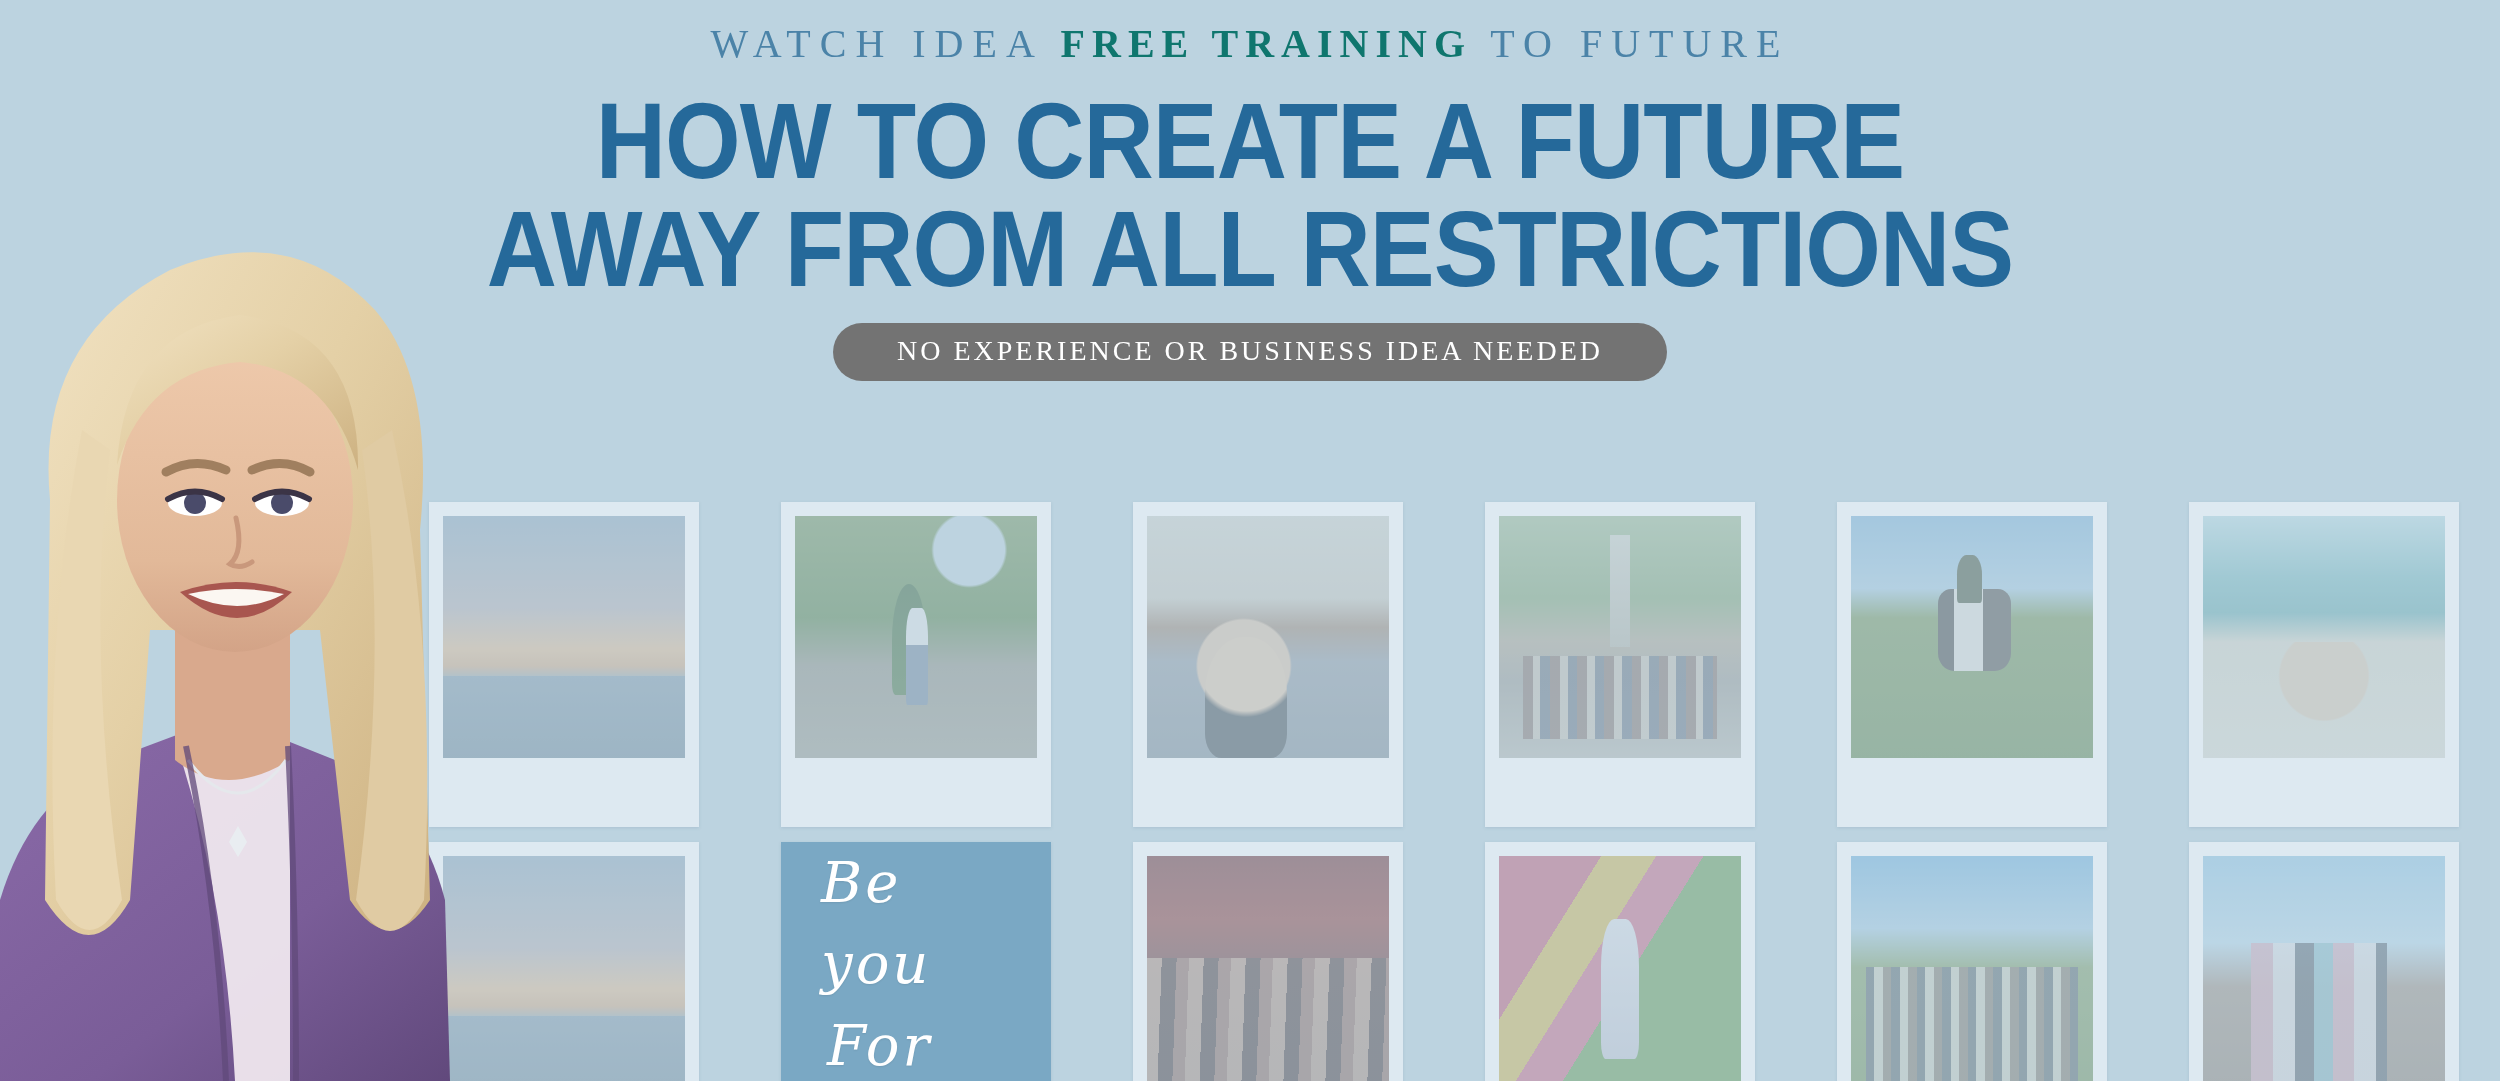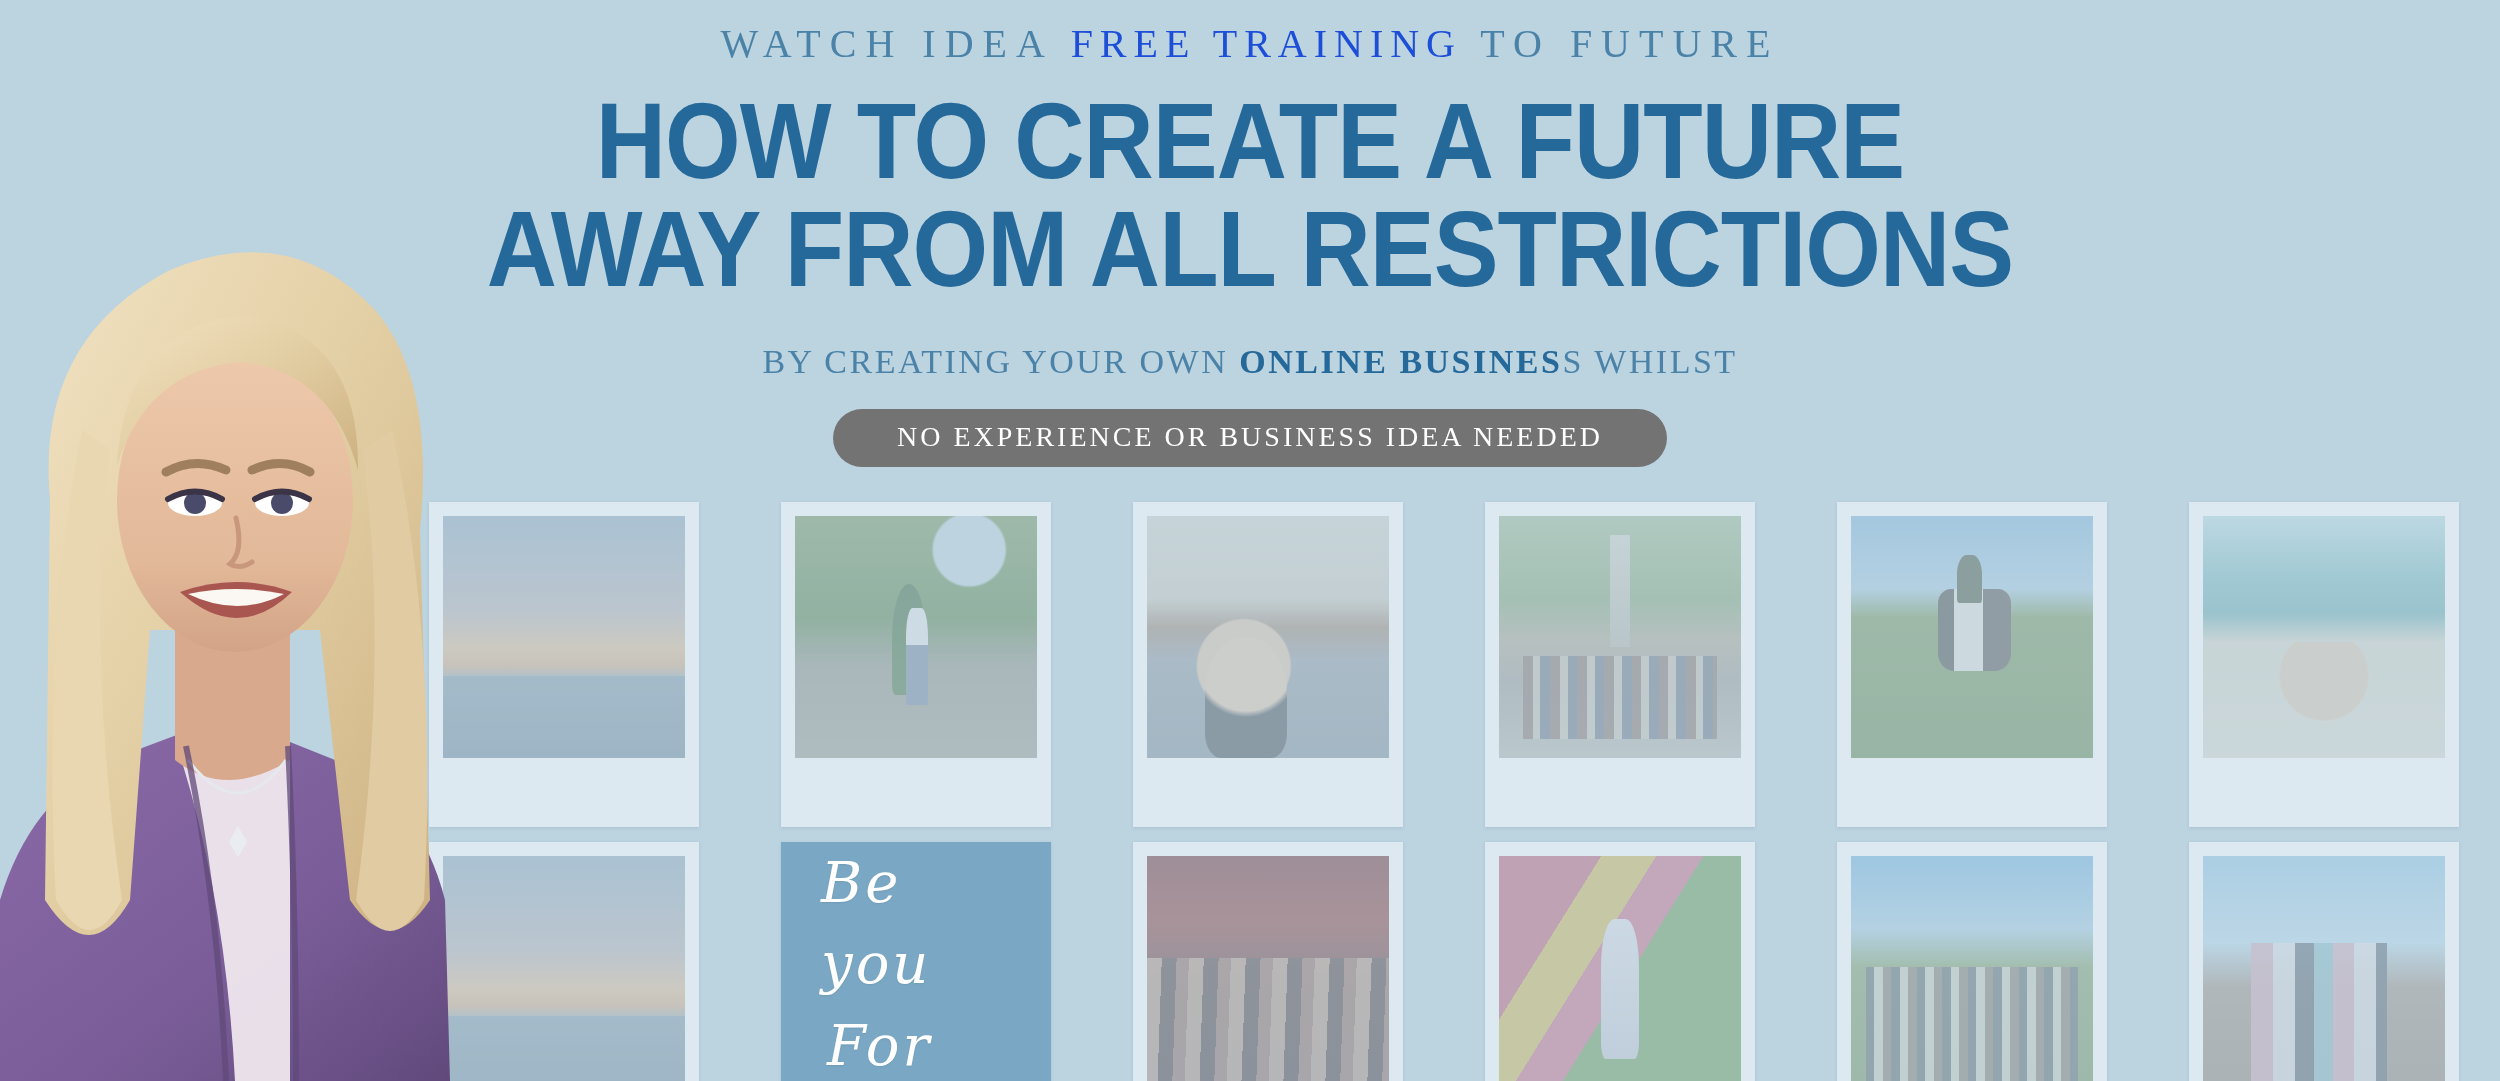--- a/index.html
+++ b/index.html
@@ -200,21 +200,21 @@
   }
 
   #eyebrow {
     font-family: "Liberation Serif", "DejaVu Serif", serif;
     font-size: 40px;
     letter-spacing: 9px;
     color: #4b83a8;
     white-space: nowrap;
     line-height: 1.1;
   }
-  #eyebrow .strong { font-weight: 400; color: #1d4ed8; letter-spacing: 7px; }
+  #eyebrow .strong { font-weight: 700; color: #0f766e; letter-spacing: 7px; }
 
   .headline {
     font-family: "Liberation Sans Narrow", "Liberation Sans", sans-serif;
     font-weight: 700;
     color: #25699a;
     letter-spacing: -1px;
     line-height: 0.94;
     transform: scaleX(0.90);
     transform-origin: center top;
     white-space: nowrap;
@@ -340,21 +340,20 @@
   </div>
 
   <div id="copy">
 
     <div id="eyebrow"><span>WATCH IDEA </span><span class="strong">FREE TRAINING</span><span> TO FUTURE</span></div>
 
     <div class="headline" id="headline-1">HOW TO CREATE A FUTURE</div>
 
     <div class="headline" id="headline-2">AWAY FROM ALL RESTRICTIONS</div>
 
-    <div class="subline" id="subline-1"><span>BY CREATING YOUR OWN </span><span style="font-weight:700;color:#25699a;">ONLINE BUSINES</span><span>S WHILST</span></div>
 
 
     <div id="badge-wrap">
       <div id="badge">NO EXPERIENCE OR BUSINESS IDEA NEEDED</div>
     </div>
 
   </div>
 
   <div id="portrait">
     <svg viewBox="0 0 500 881" preserveAspectRatio="xMinYMin meet" aria-hidden="true">

